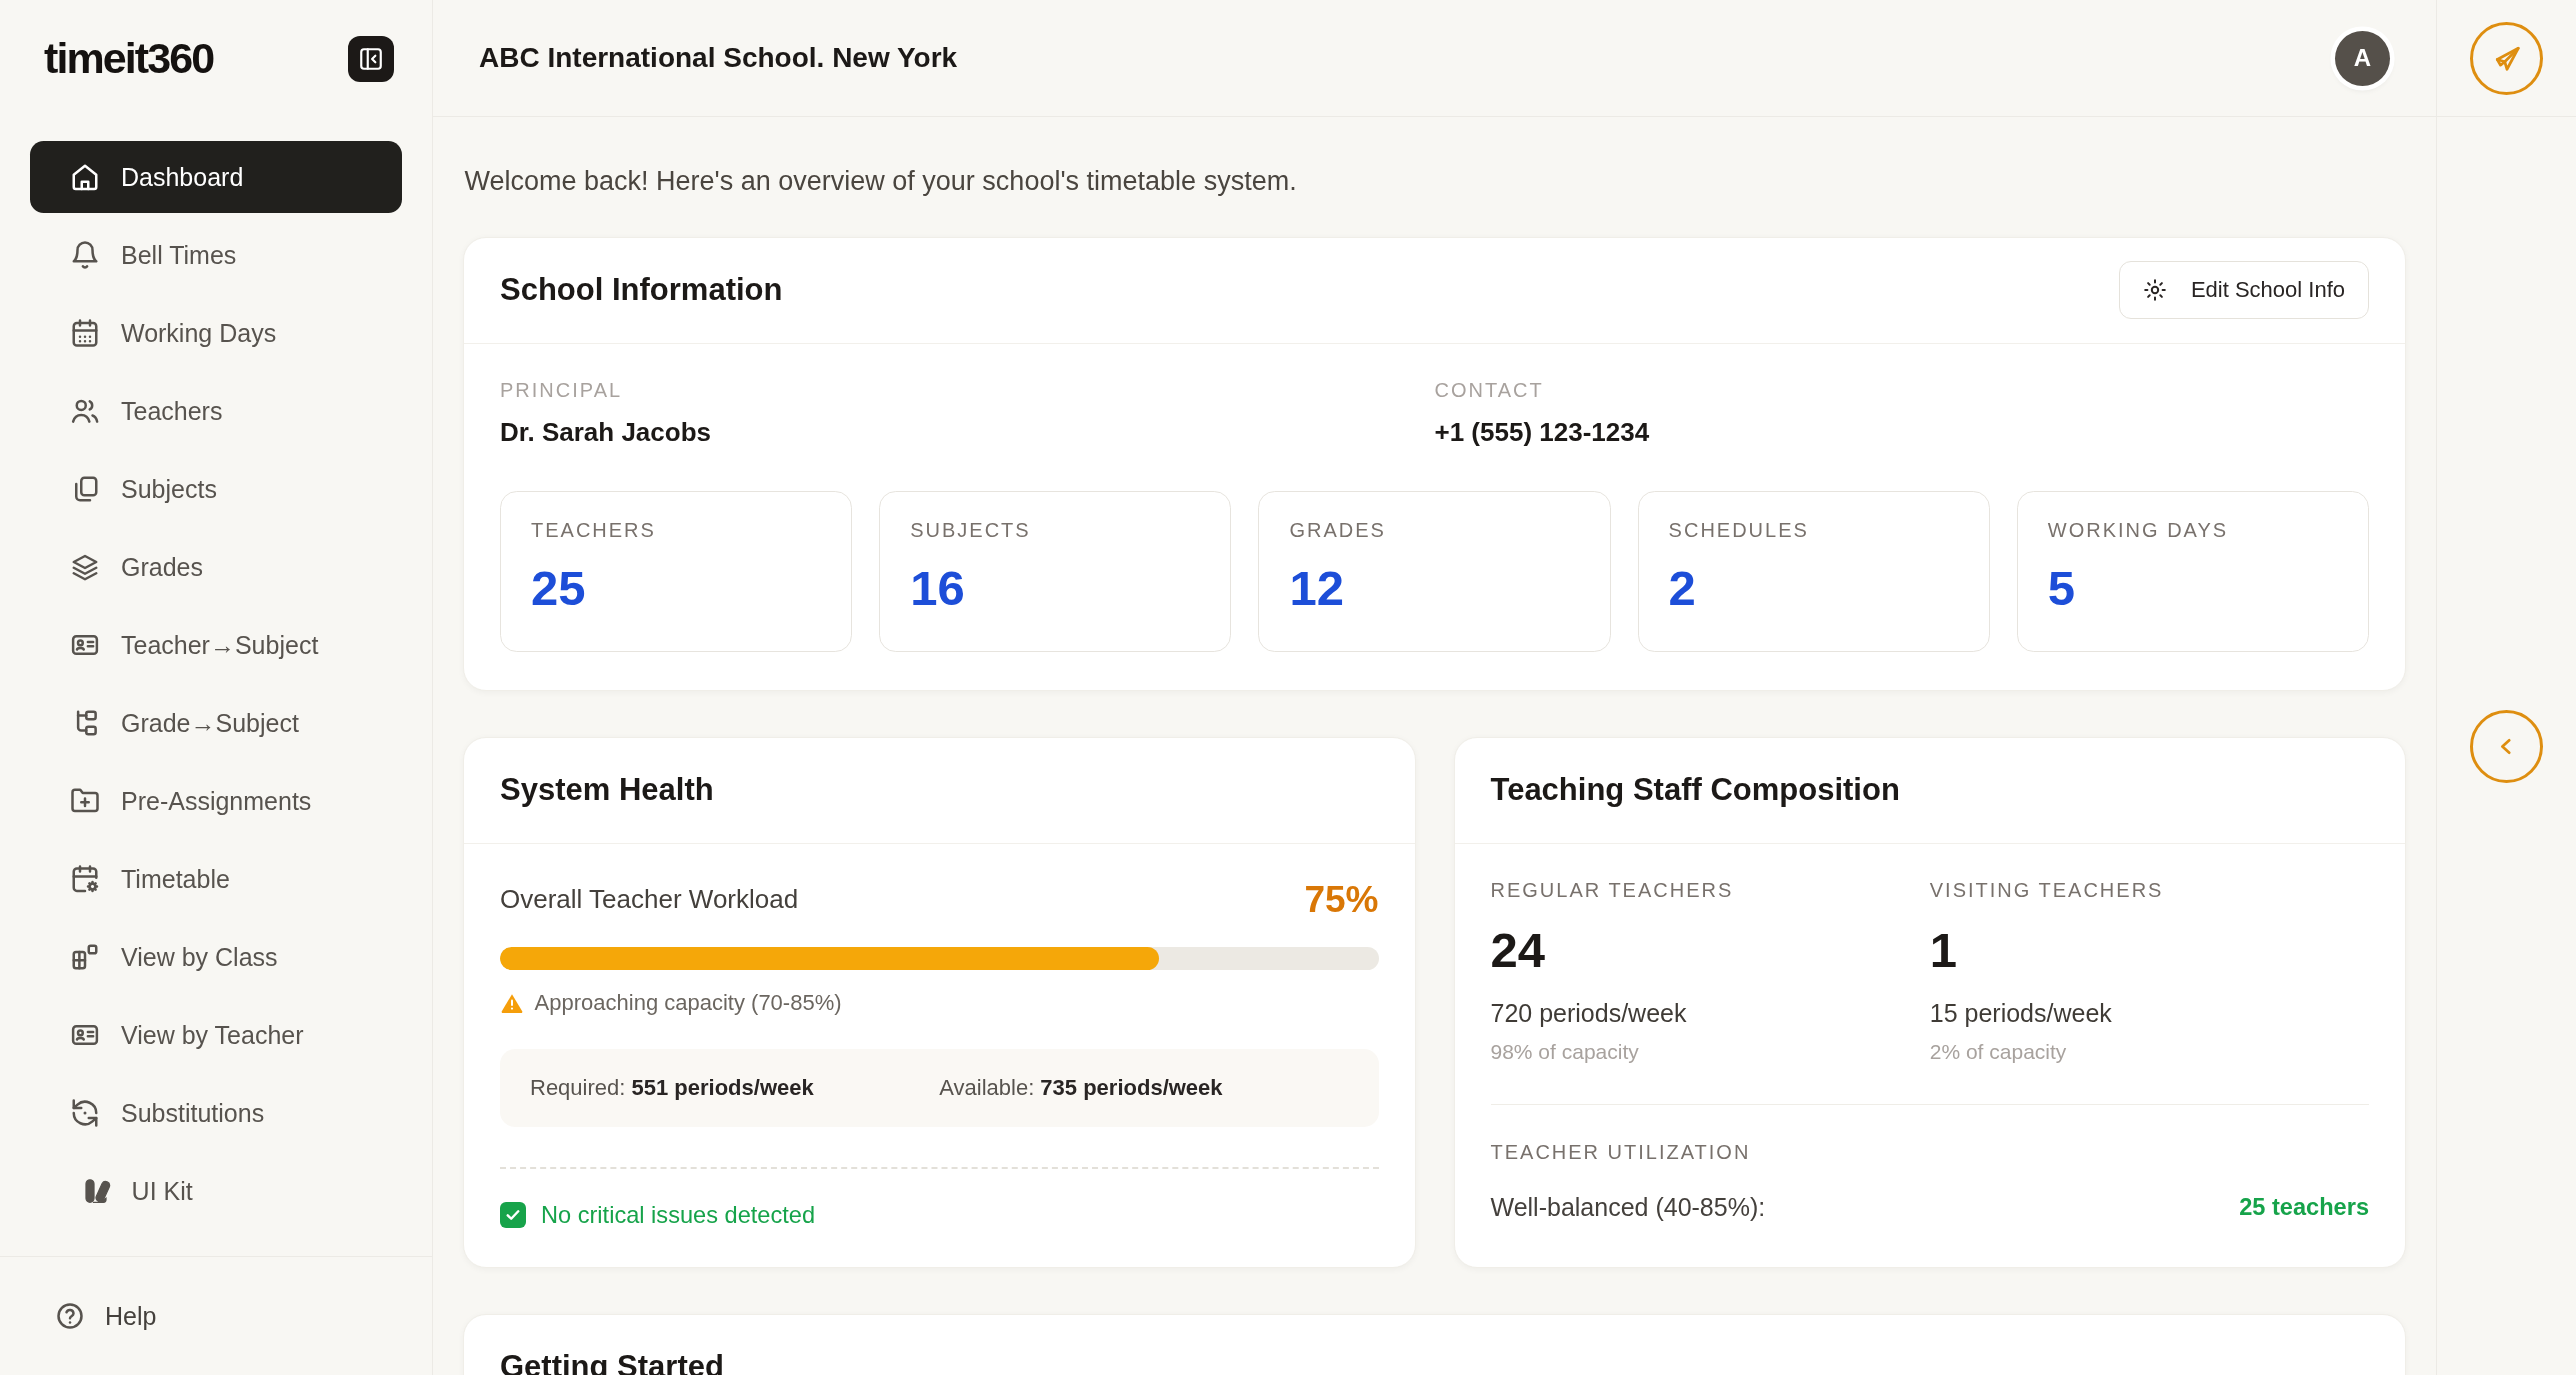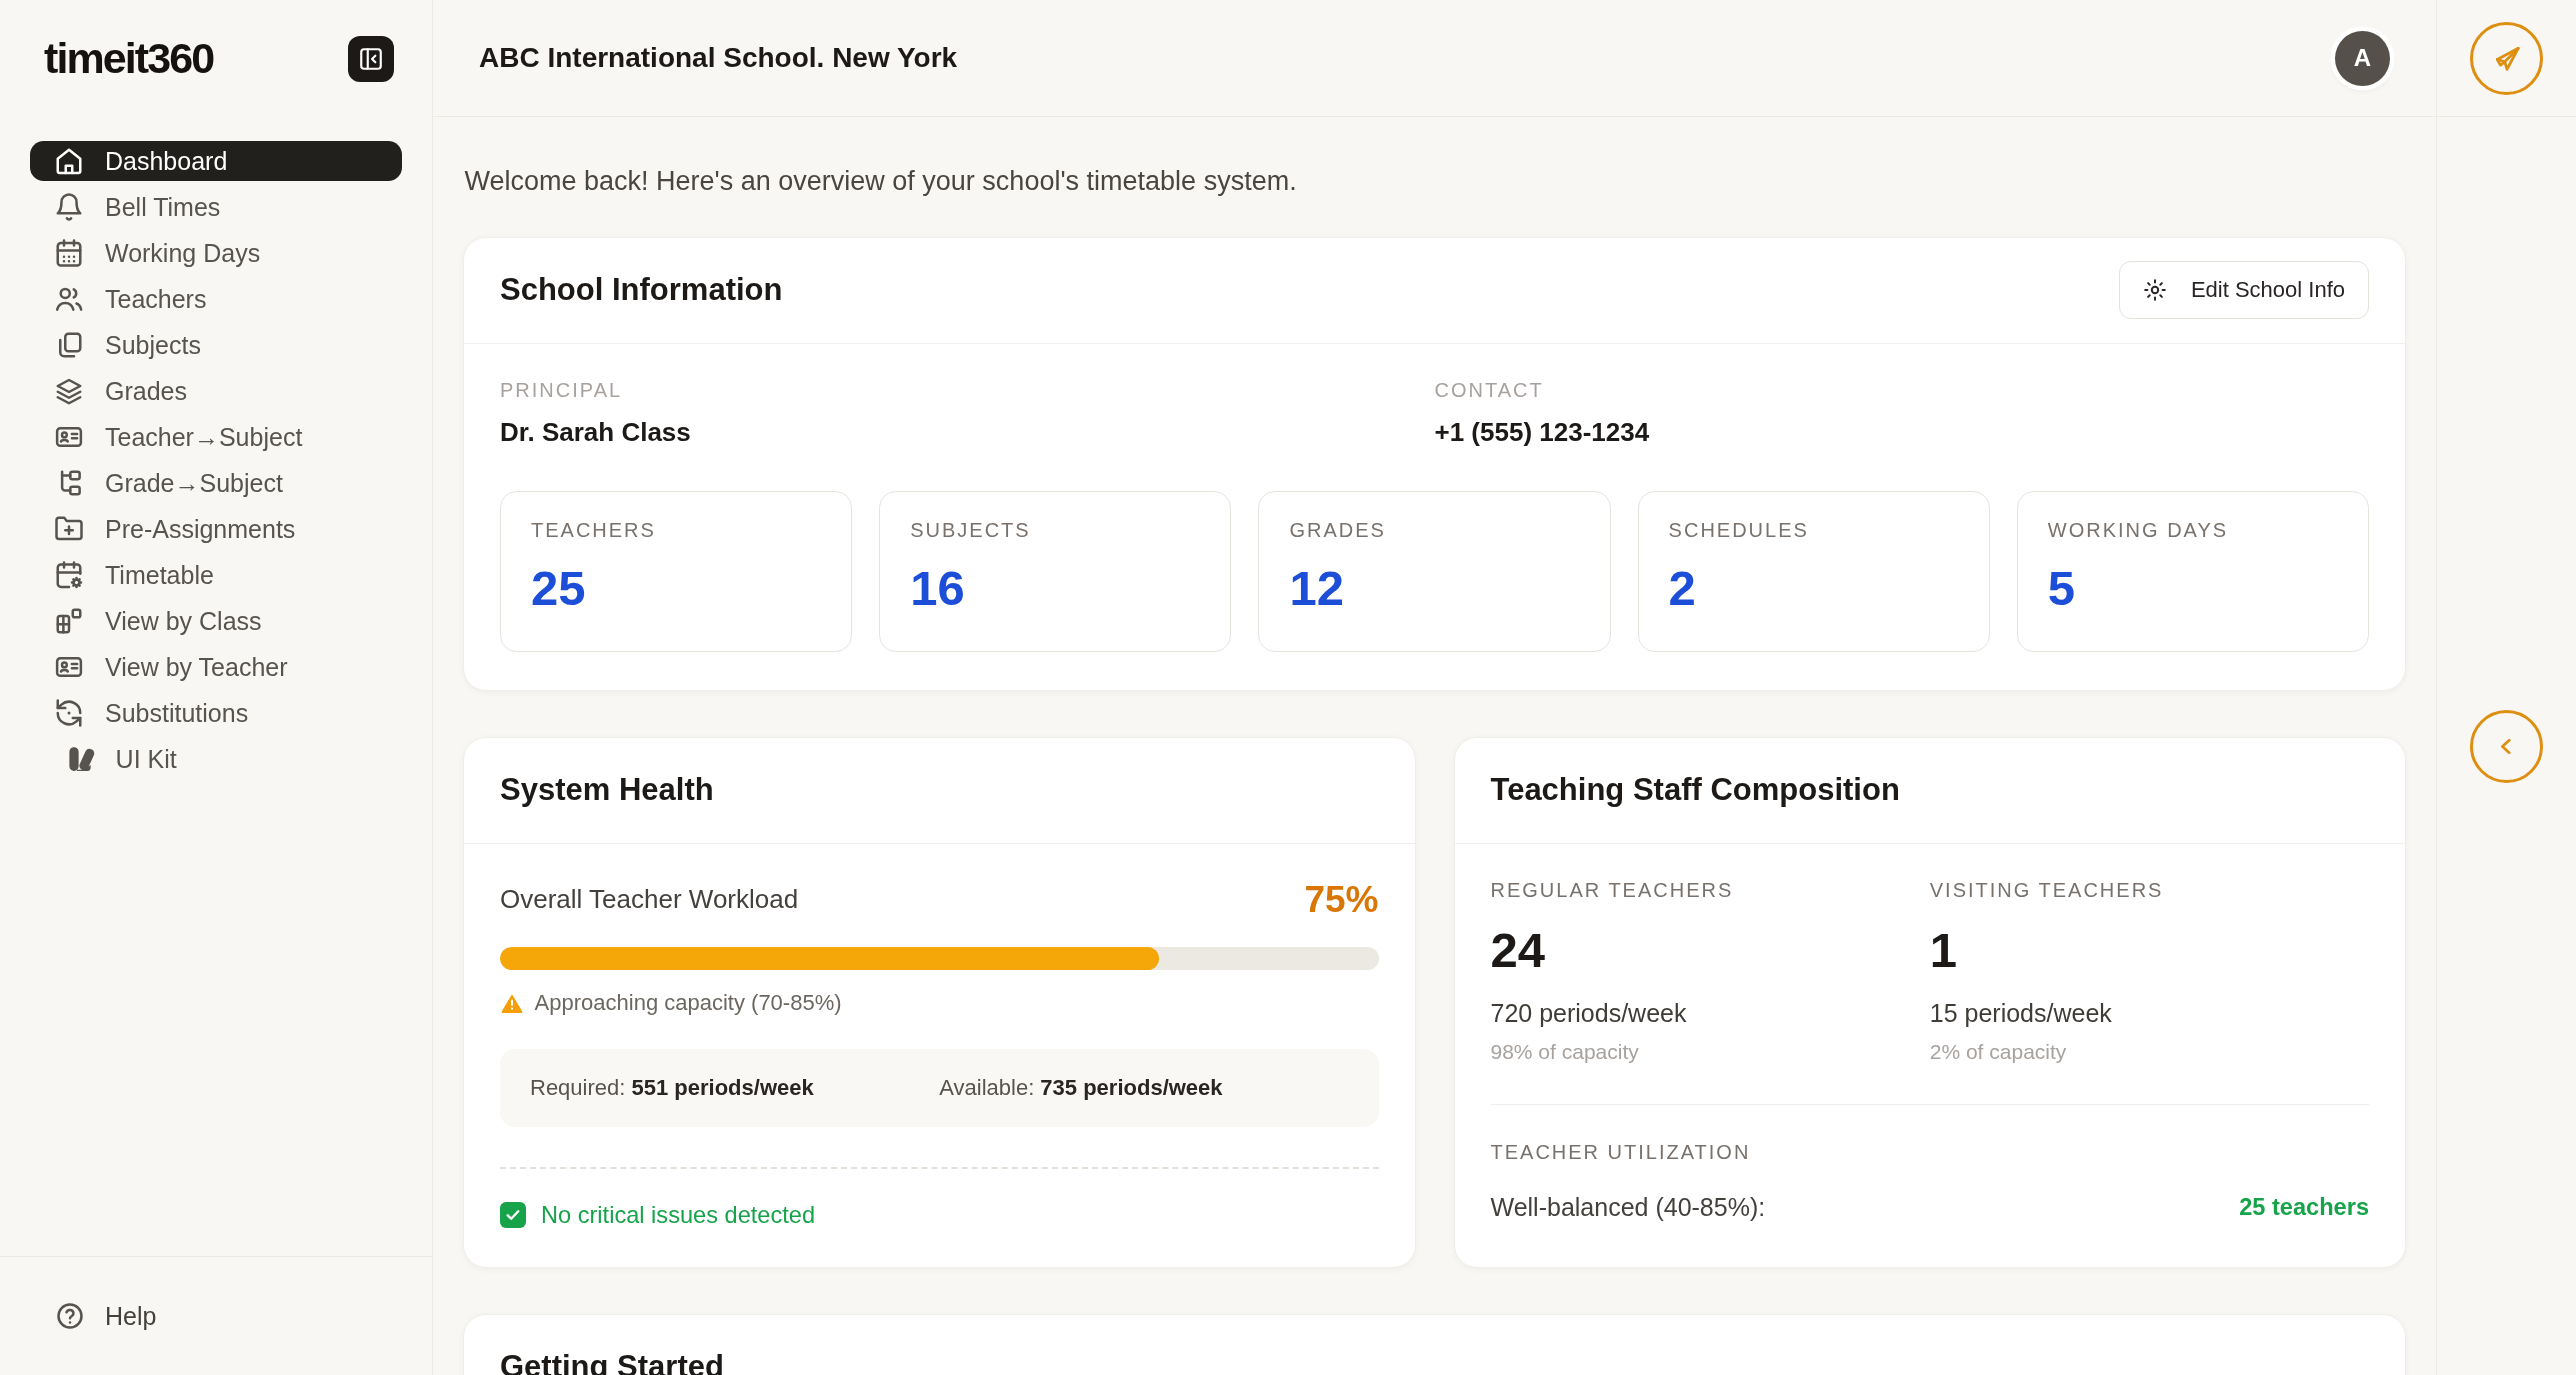--- a/index.html
+++ b/index.html
@@ -20,22 +20,22 @@
     height:117px; flex-shrink:0; display:flex; align-items:center;
     justify-content:space-between; padding:0 38px 0 44px;gap:39px;
   }
   .logo { font-size:43px; font-weight:700; letter-spacing:-1.9px; color:#151210; }
   .collapse-btn {
     width:46px; height:46px; border:none; border-radius:12px; background:#1C1917;
     display:flex; align-items:center; justify-content:center; cursor:pointer;
   }
   .nav { flex:1; padding:24px 30px 0 30px; overflow:hidden; }
   .nav-item {
-    height:40px; margin-bottom:6px; border-radius:13.7px;
-    display:flex; align-items:center; padding:0 24px; cursor:pointer;
+    height:72px; margin-bottom:6px; border-radius:13.7px;
+    display:flex; align-items:center; padding:0 40px; cursor:pointer;
     color:#57534E; font-size:25px;
   }
   .nav-item .icn { width:30px; height:30px; margin-right:21px; flex-shrink:0; display:flex; }
   .nav-item svg { width:30px; height:30px; stroke:#57534E; }
   .nav-item.active { background:#21201D; color:#FFFFFF; font-weight:500; }
   .nav-item.active svg { stroke:#FFFFFF; }
   .nav-item.uikit .icn { margin-left:10.6px; }
   .sidebar-footer {
     height:119px; flex-shrink:0; border-top:1.5px solid #ECEAE5;
     display:flex; align-items:center; padding:0 55px;
@@ -352,21 +352,21 @@
                   <path d="M12 2.2v2.2M12 19.6v2.2M21.8 12h-2.2M4.4 12H2.2M18.9 5.1l-1.6 1.6M6.7 17.3l-1.6 1.6M18.9 18.9l-1.6-1.6M6.7 6.7 5.1 5.1"></path>
                 </svg>
             </span>
             <span>Edit School Info</span>
           </button>
         </div>
         <div class="card-body">
           <div class="info-grid">
             <div>
               <div class="mini-label">PRINCIPAL</div>
-              <div class="info-value">Dr. Sarah Class</div>
+              <div class="info-value">Dr. Sarah Jacobs</div>
             </div>
             <div>
               <div class="mini-label">CONTACT</div>
               <div class="info-value">+1 (555) 123-1234</div>
             </div>
           </div>
           <div class="stats-row">
             <div class="stat-box">
               <div class="mini-label">TEACHERS</div>
               <div class="stat-value">25</div>

